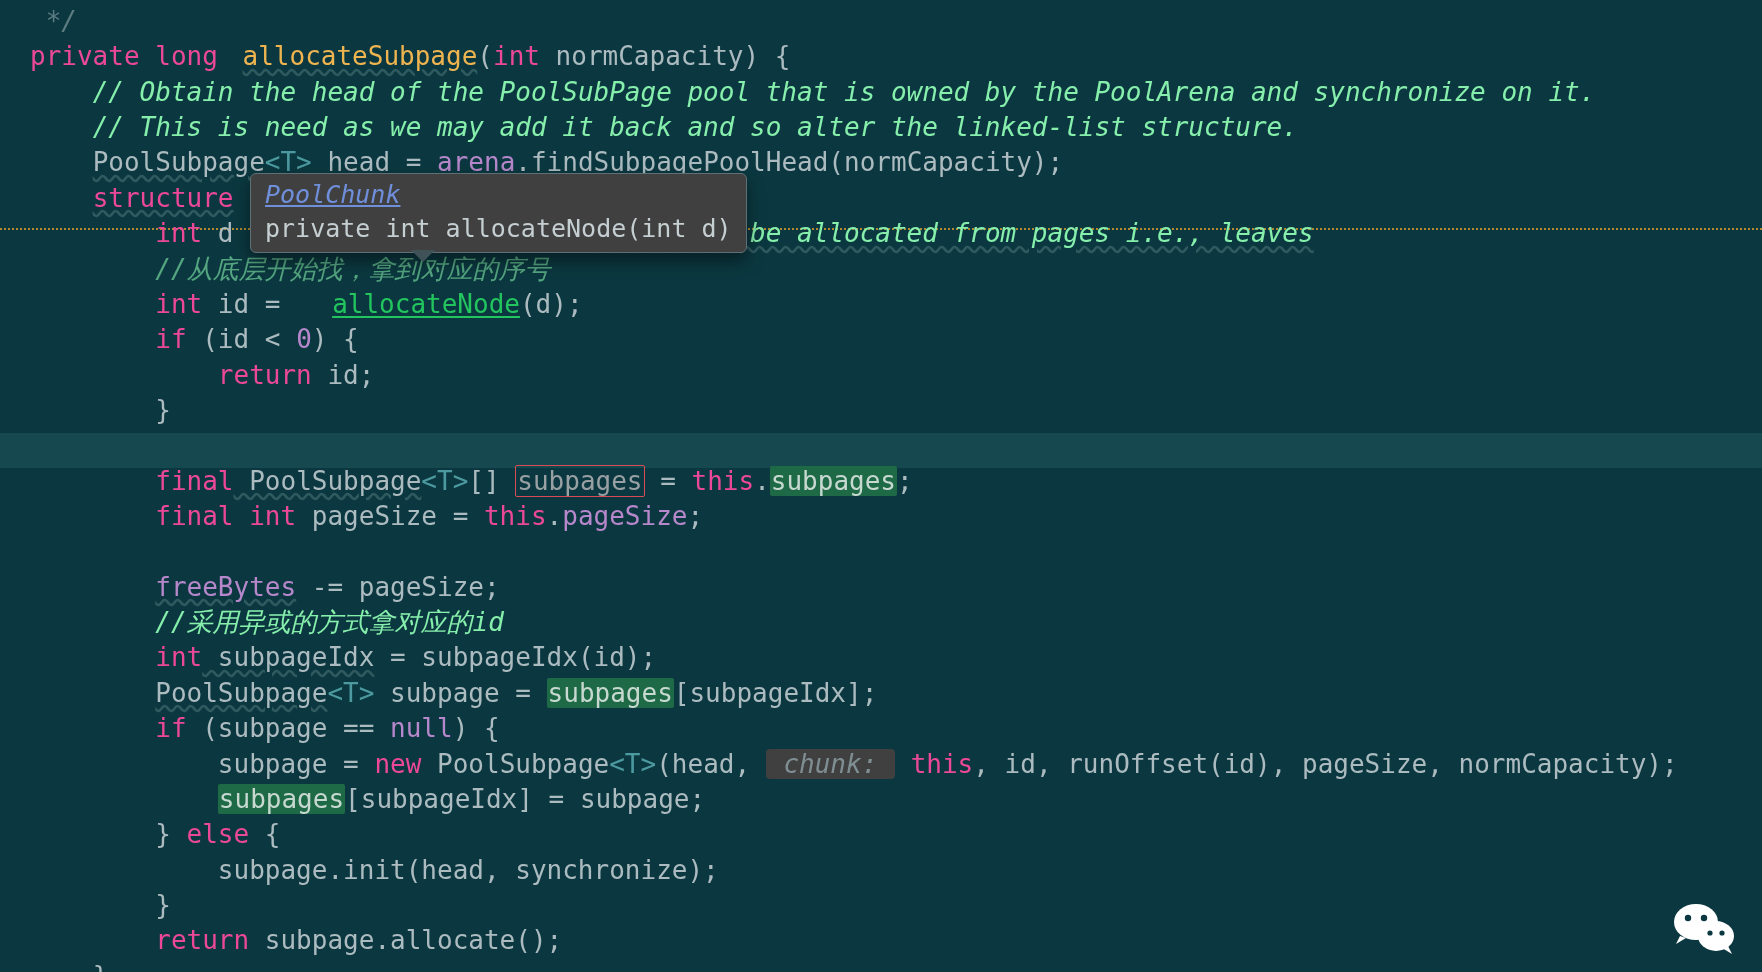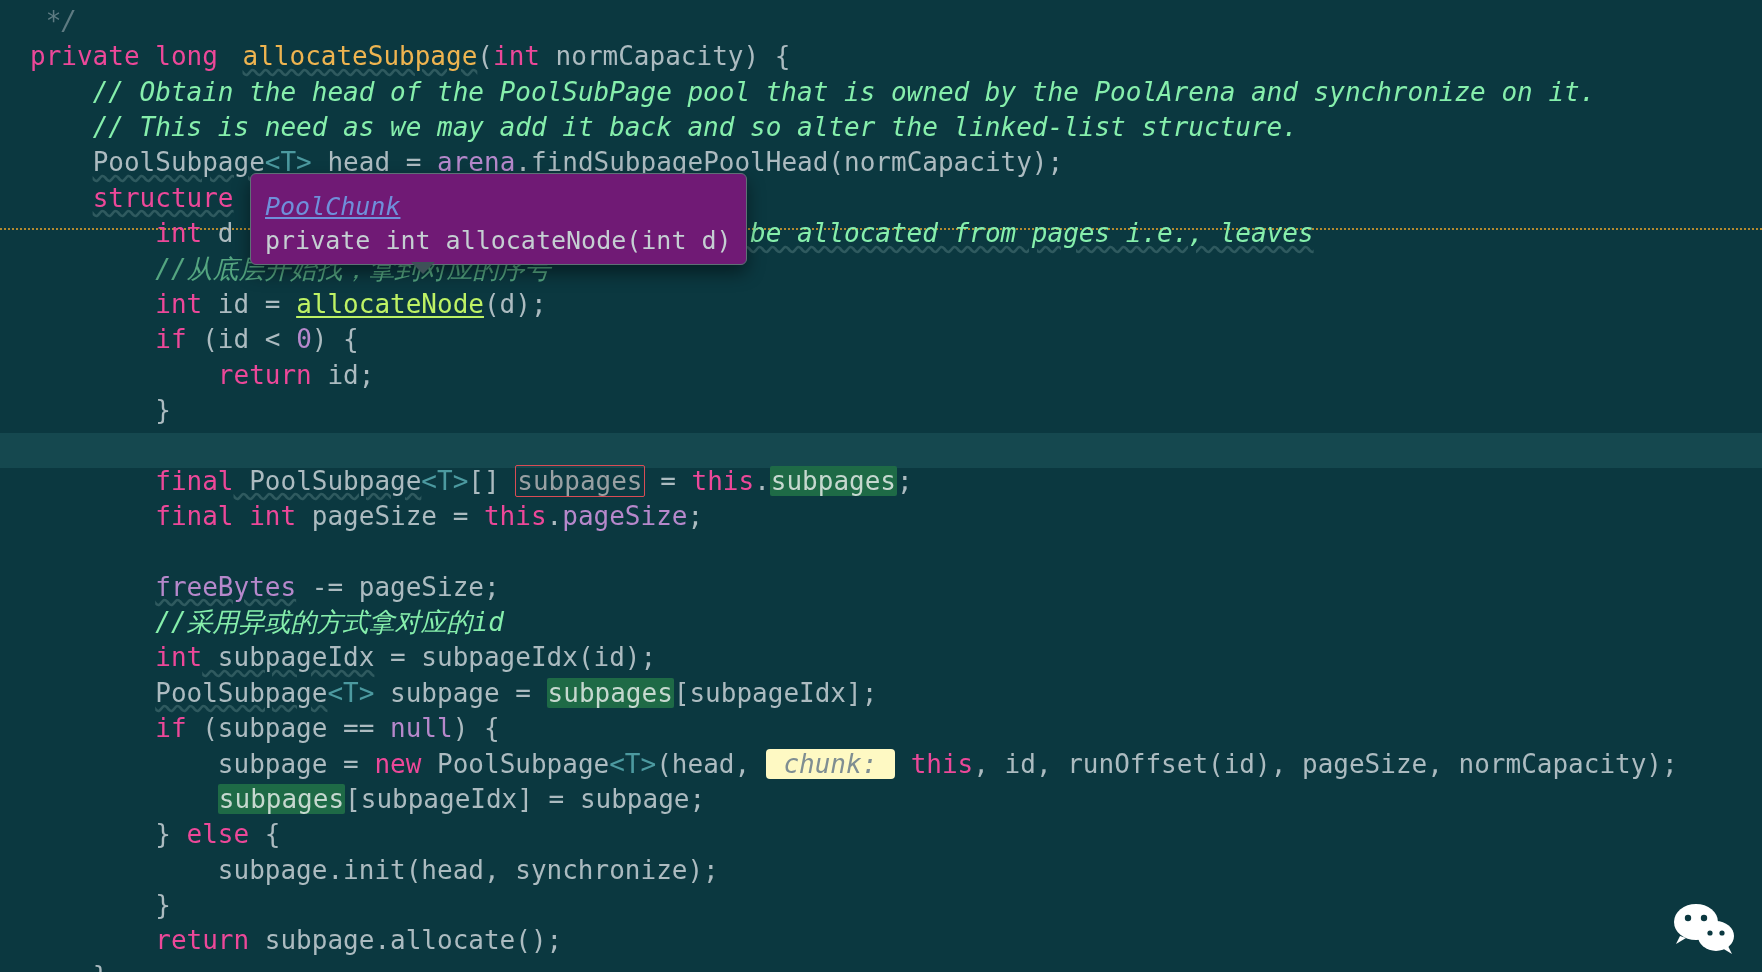--- a/index.html
+++ b/index.html
@@ -21,46 +21,46 @@
   }
   .kw { color: #ec4899; } 
   .kw-i { color: #d9822b; font-style: italic; } 
   .fn { color: #eeb450; margin-left: 9px; }
   .const { color: #b688cb; }
   .field { color: #b688cb; }
   .comment { color: #86efac; font-style: italic; }
   .comment-grey { color: #5e7b82; font-style: italic; }
   .wavy { text-decoration: underline wavy #2f5a5f; text-underline-offset: 3px; }
   .generic { color: #4c9aa0; }
-  .link { color: #bef264; text-decoration: underline; }
+  .link { color: #22c55e; text-decoration: underline; margin-left: 36px; }
   .hl-green { background: #1e6a46; color: #c6d8cf; padding: 0 1px; border-radius: 2px; }
   .hl-red { border: 1.5px solid #d94c55; color:#99a0a3; padding: 0 1px; border-radius:2px;}
   .hint { color:#7f8e92; font-style: italic; }
   .line-highlight {
     position: absolute;
     left: 0;
     width: 1762px;
     height: 35px;
     background: #15484f;
     z-index: 0;
   }
   .code-layer { position: relative; z-index: 1; }
   .dotted-line {
     position:absolute;
     left:0; width:1762px;
     border-top: 2px dotted #b58a2f;
     z-index:1;
   }
   .tooltip {
     position: absolute;
-    background: #701a75;
+    background: #404040;
     border: 1px solid #5e7076;
     border-radius: 6px;
     box-shadow: 0 8px 18px rgba(0,0,0,0.45);
-    padding: 16px 14px 6px 14px;
+    padding: 4px 14px 6px 14px;
     font-size: 25px;
     line-height: 1.35;
     z-index: 5;
   }
   .tooltip .pointer {
     position:absolute;
     bottom:-10px; left:160px;
     width:0;height:0;
     border-left:12px solid transparent;
     border-right:12px solid transparent;
@@ -106,21 +106,21 @@
         <span>}</span>
 
         <span class="kw">final</span><span class="wavy"> PoolSubpage</span><span class="generic">&lt;T&gt;</span><span>[] </span><span class="hl-red">subpages</span><span> = </span><span class="kw">this</span><span>.</span><span class="hl-green">subpages</span><span>;</span>
         <span class="kw">final int</span><span> pageSize = </span><span class="kw">this</span><span>.</span><span class="field">pageSize</span><span>;</span>
 
         <span class="field wavy">freeBytes</span><span> -= pageSize;</span>
         <span class="comment">//采用异或的方式拿对应的id</span>
         <span class="kw">int</span><span class="wavy"> subpageIdx</span><span> = subpageIdx(id);</span>
         <span class="wavy">PoolSubpage</span><span class="generic">&lt;T&gt;</span><span> subpage = </span><span class="hl-green">subpages</span><span>[subpageIdx];</span>
         <span class="kw">if</span><span> (subpage == </span><span class="const">null</span><span>) {</span>
-            <span>subpage = </span><span class="kw">new</span><span> PoolSubpage</span><span class="generic">&lt;T&gt;</span><span>(head, </span><span class="hint" style="background:#fef9c3;border-radius:4px;padding:0 2px;"> chunk: </span> <span class="kw">this</span><span>, id, runOffset(id), pageSize, normCapacity);</span>
+            <span>subpage = </span><span class="kw">new</span><span> PoolSubpage</span><span class="generic">&lt;T&gt;</span><span>(head, </span><span class="hint" style="background:#404040;border-radius:4px;padding:0 2px;"> chunk: </span> <span class="kw">this</span><span>, id, runOffset(id), pageSize, normCapacity);</span>
             <span class="hl-green">subpages</span><span>[subpageIdx] = subpage;</span>
         <span>} </span><span class="kw">else</span><span> {</span>
             <span>subpage.init(head, synchronize);</span>
         <span>}</span>
         <span class="kw">return</span><span> subpage.allocate();</span>
     <span>}</span>
 </pre>
 </div>
 
 <div class="tooltip" style="left:250px; top:173px;">

